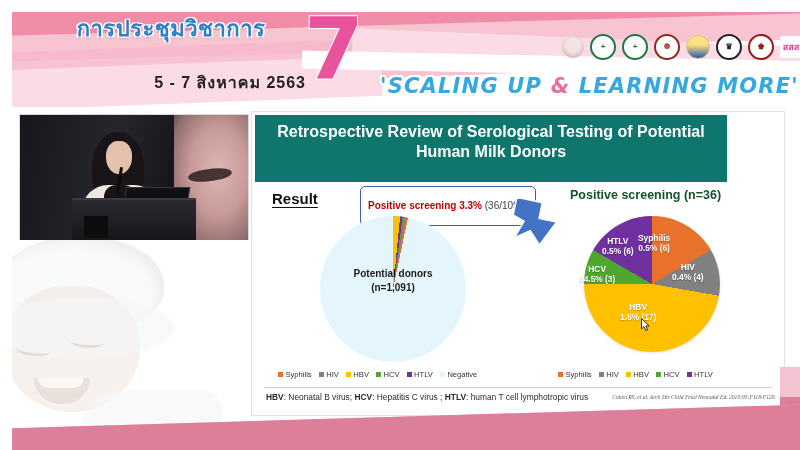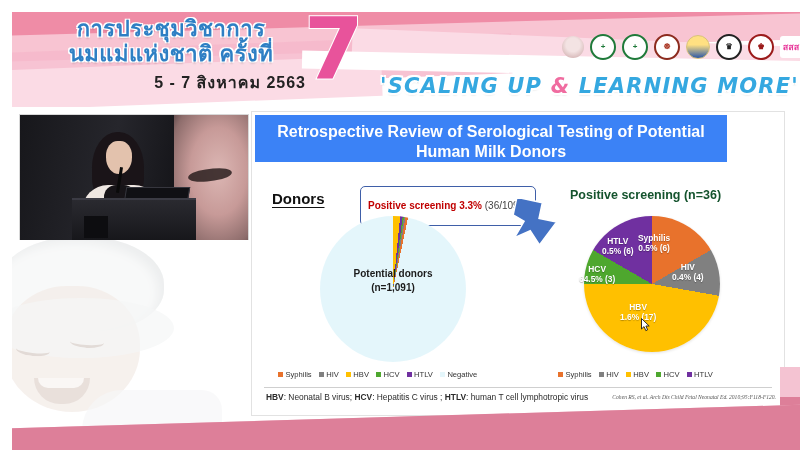--- a/index.html
+++ b/index.html
@@ -354,23 +354,23 @@
     position: absolute;
     left: 240px; top: 100px;
     width: 532px; height: 303px;
     background: #ffffff;
     box-shadow: 0 0 0 1px #e2e2e2;
   }
   .slide-title {
     position: absolute;
     left: 3px; top: 3px;
     width: 472px;
-    padding: 7px 10px 0;
+    padding: 7px 10px 20px;
     box-sizing: border-box;
-    background: #3b82f6;
+    background: #0f766e;
     color: #ffffff;
     font-size: 16px;
     font-weight: bold;
     text-align: center;
     line-height: 20px;
   }
   .result-label {
     position: absolute;
     left: 20px; top: 78px;
     font-size: 15px;
@@ -526,21 +526,20 @@
   <div class="banner">
     <div class="banner-band1"></div>
     <div class="banner-band2"></div>
     <div class="banner-band3"></div>
     <div class="banner-band4"></div>
     <div class="banner-wedge"></div>
     <div class="banner-wedge2"></div>
 
     <div class="thai-title">
       <div>การประชุมวิชาการ</div>
-      <div>นมแม่แห่งชาติ ครั้งที่</div>
     </div>
     <div class="thai-date">5 - 7 สิงหาคม 2563</div>
     <div class="big-seven">7</div>
 
     <div class="tagline"><span>'SCALING UP </span><span class="amp">&amp;</span><span> LEARNING MORE'</span></div>
 
     <div class="logos">
       <span class="logo l1">
           <span class="logo-inner"></span>
         </span>
@@ -591,21 +590,21 @@
     <div class="baby-mouth"></div>
     <div class="baby-teeth"></div>
     <div class="baby-shoulder"></div>
     <div class="baby-wash"></div>
   </div>
 
   <div class="slide">
 
     <div class="slide-title">Retrospective Review of Serological Testing of Potential Human Milk Donors</div>
 
-    <div class="result-label">Donors</div>
+    <div class="result-label">Result</div>
 
     <div class="callout">
       <b>Positive screening 3.3%</b>
       <span class="frac">(36/1091)</span>
     </div>
 
     <svg class="arrow" viewBox="0 0 58 50">
       <path d="M4 4 L30 4 L30 20 L48 20 L36 46 L24 34 L10 44 L16 26 L4 22 Z" fill="#4472c4" stroke="#ffffff" stroke-width="1.5" transform="rotate(12 29 25)"></path>
     </svg>
 

